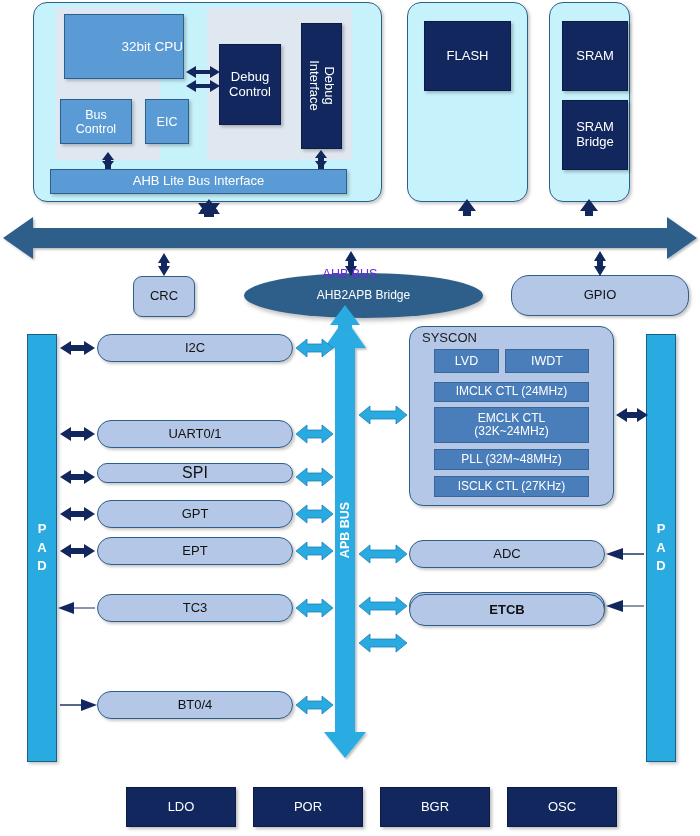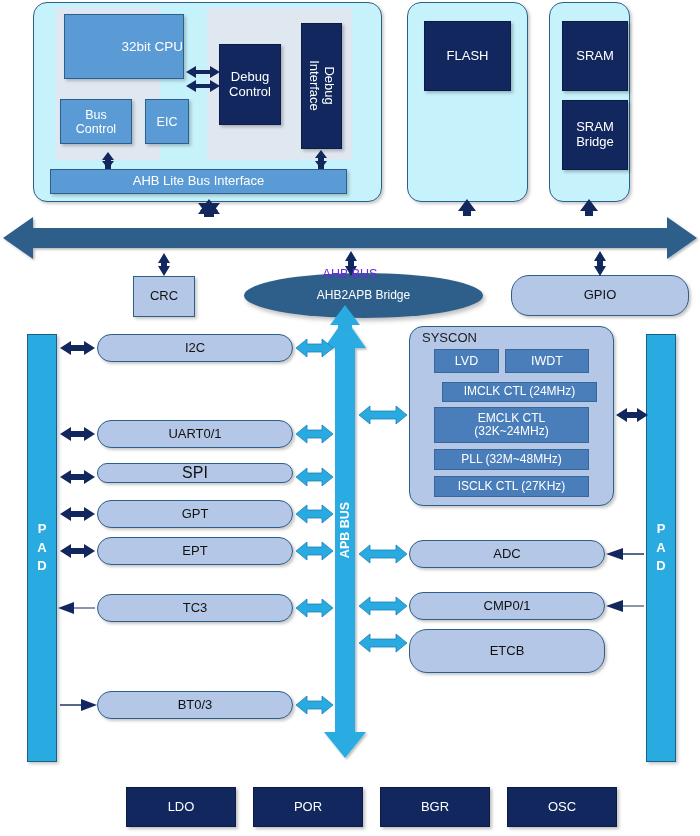--- a/index.html
+++ b/index.html
@@ -25,21 +25,21 @@
         box-shadow:2px 2px 3px rgba(0,0,0,.25);}
   
   .midblue{background:#5b9bd5;border:1px solid #2e5f8a;color:#ffffff;
         box-shadow:2px 2px 3px rgba(0,0,0,.22);}
   
   .steel{background:#4a7ebb;border:1px solid #3a6698;color:#ffffff;}
 
   
   .pill{background:#b4c7e7;border:1.2px solid #2e5f8a;border-radius:18px;color:#111111;
         box-shadow:2px 2px 3px rgba(0,0,0,.22);}
-  .pill-sm{border-radius:0;}
+  .pill-sm{border-radius:9px;}
 
   
   .pad{background:#29abe2;border:1px solid #1b5e8a;color:#ffffff;font-weight:bold;
        display:flex;flex-direction:column;align-items:center;justify-content:center;
        box-shadow:2px 2px 3px rgba(0,0,0,.22);font-size:13px;line-height:1.45;}
 
   
   .syscon{background:#b4c7e7;border:1.3px solid #2e5f8a;border-radius:14px;
           box-shadow:2px 2px 3px rgba(0,0,0,.22);}
   .syscon-title{position:absolute;left:12px;top:3px;font-size:13px;color:#1a1a1a;}
@@ -157,43 +157,43 @@
   <div class="abs pill ctr" style="left:97px;top:500px;width:196px;height:28px;font-size:13px;">
     <span>GPT</span>
   </div>
   <div class="abs pill ctr" style="left:97px;top:537px;width:196px;height:28px;font-size:13px;">
     <span>EPT</span>
   </div>
   <div class="abs pill ctr" style="left:97px;top:594px;width:196px;height:28px;font-size:13px;">
     <span>TC3</span>
   </div>
   <div class="abs pill ctr" style="left:97px;top:691px;width:196px;height:28px;font-size:13px;">
-    <span>BT0/3</span>
+    <span>BT0/4</span>
   </div>
 
   <div class="abs pill ctr" style="left:409px;top:540px;width:196px;height:28px;font-size:13px;">
     <span>ADC</span>
   </div>
   <div class="abs pill ctr" style="left:409px;top:592px;width:196px;height:28px;font-size:13px;">
     <span>CMP0/1</span>
   </div>
-  <div class="abs pill ctr" style="left:409px;top:629px;width:196px;height:44px;font-size:13px;">
+  <div class="abs pill ctr" style="left:409px;top:594px;width:196px;height:32px;font-size:13px;font-weight:bold;">
     <span>ETCB</span>
   </div>
 
   <div class="abs syscon" style="left:409px;top:326px;width:205px;height:180px;">
     <div class="syscon-title">SYSCON</div>
   </div>
   <div class="abs steel ctr" style="left:434px;top:349px;width:65px;height:24px;font-size:12.5px;">
     <span>LVD</span>
   </div>
   <div class="abs steel ctr" style="left:505px;top:349px;width:84px;height:24px;font-size:12.5px;">
     <span>IWDT</span>
   </div>
-  <div class="abs steel ctr" style="left:434px;top:382px;width:155px;height:20px;font-size:12px;margin-left:8px;">
+  <div class="abs steel ctr" style="left:434px;top:382px;width:155px;height:20px;font-size:12px;">
     <span>IMCLK CTL (24MHz)</span>
   </div>
   <div class="abs steel ctr" style="left:434px;top:407px;width:155px;height:36px;font-size:12px;">
     <span>
       <span>EMCLK CTL</span><br>
       <span>(32K~24MHz)</span>
     </span>
   </div>
   <div class="abs steel ctr" style="left:434px;top:449px;width:155px;height:21px;font-size:12px;">
     <span>PLL (32M~48MHz)</span>

